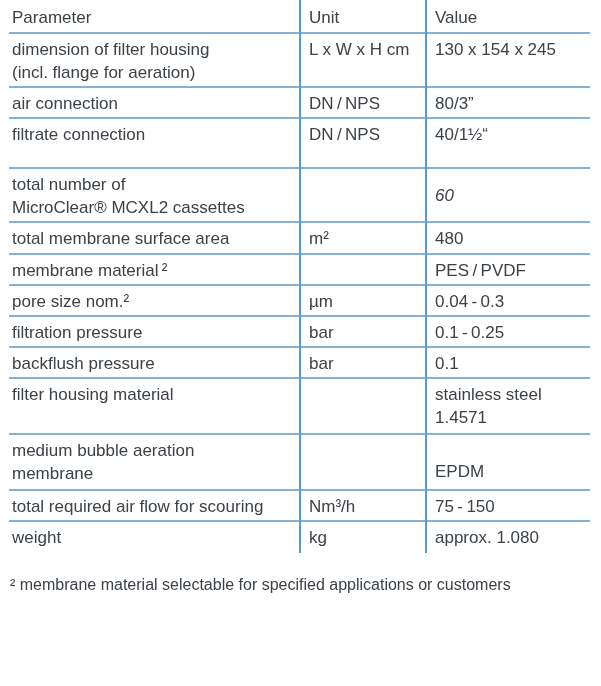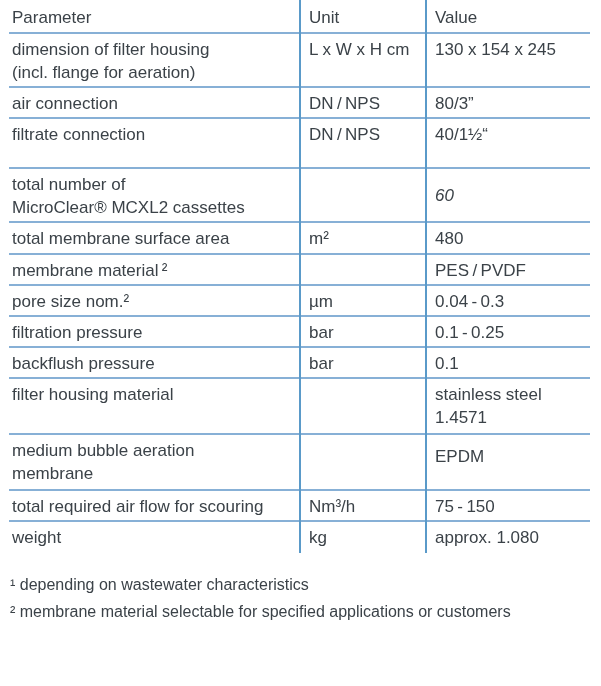--- a/index.html
+++ b/index.html
@@ -44,21 +44,21 @@
   .spec-table th { padding-top: 6px; }
   .spec-table tr { border-bottom: 2px solid var(--line-horizontal); }
   .spec-table tr.last-row { border-bottom: none; }
   .spec-table th.c-unit, .spec-table td.c-unit,
   .spec-table th.c-value, .spec-table td.c-value {
     border-left: 2px solid var(--line-vertical);
     padding-left: 8px;
   }
   
   td.vb2 { vertical-align: bottom; padding-bottom: 14px; font-style: italic; }
-  td.vb6 { vertical-align: bottom; padding-bottom: 21px; margin-top: 17px; }
+  td.vb6 { vertical-align: bottom; padding-bottom: 6px; margin-top: 17px; }
   td.vb7 { vertical-align: bottom; padding-bottom: 7px; }
 
   .footnotes {
     margin-top: 18px;
     padding-left: 1px;
   }
   .footnote {
     font-size: 16px;
     line-height: 27px;
     color: var(--text);
@@ -149,16 +149,15 @@
         </tr>
         <tr class="last-row" style="height: 32px;">
           <td class="c-param">weight</td>
           <td class="c-unit">kg</td>
           <td class="c-value">approx. 1.080</td>
         </tr>
       </tbody>
   </table>
 
   <div class="footnotes">
-    <div class="footnote">¹ depending on wastewater characteristics</div>
     <div class="footnote">² membrane material selectable for specified applications or customers</div>
   </div>
 </div>
 
 </body></html>

